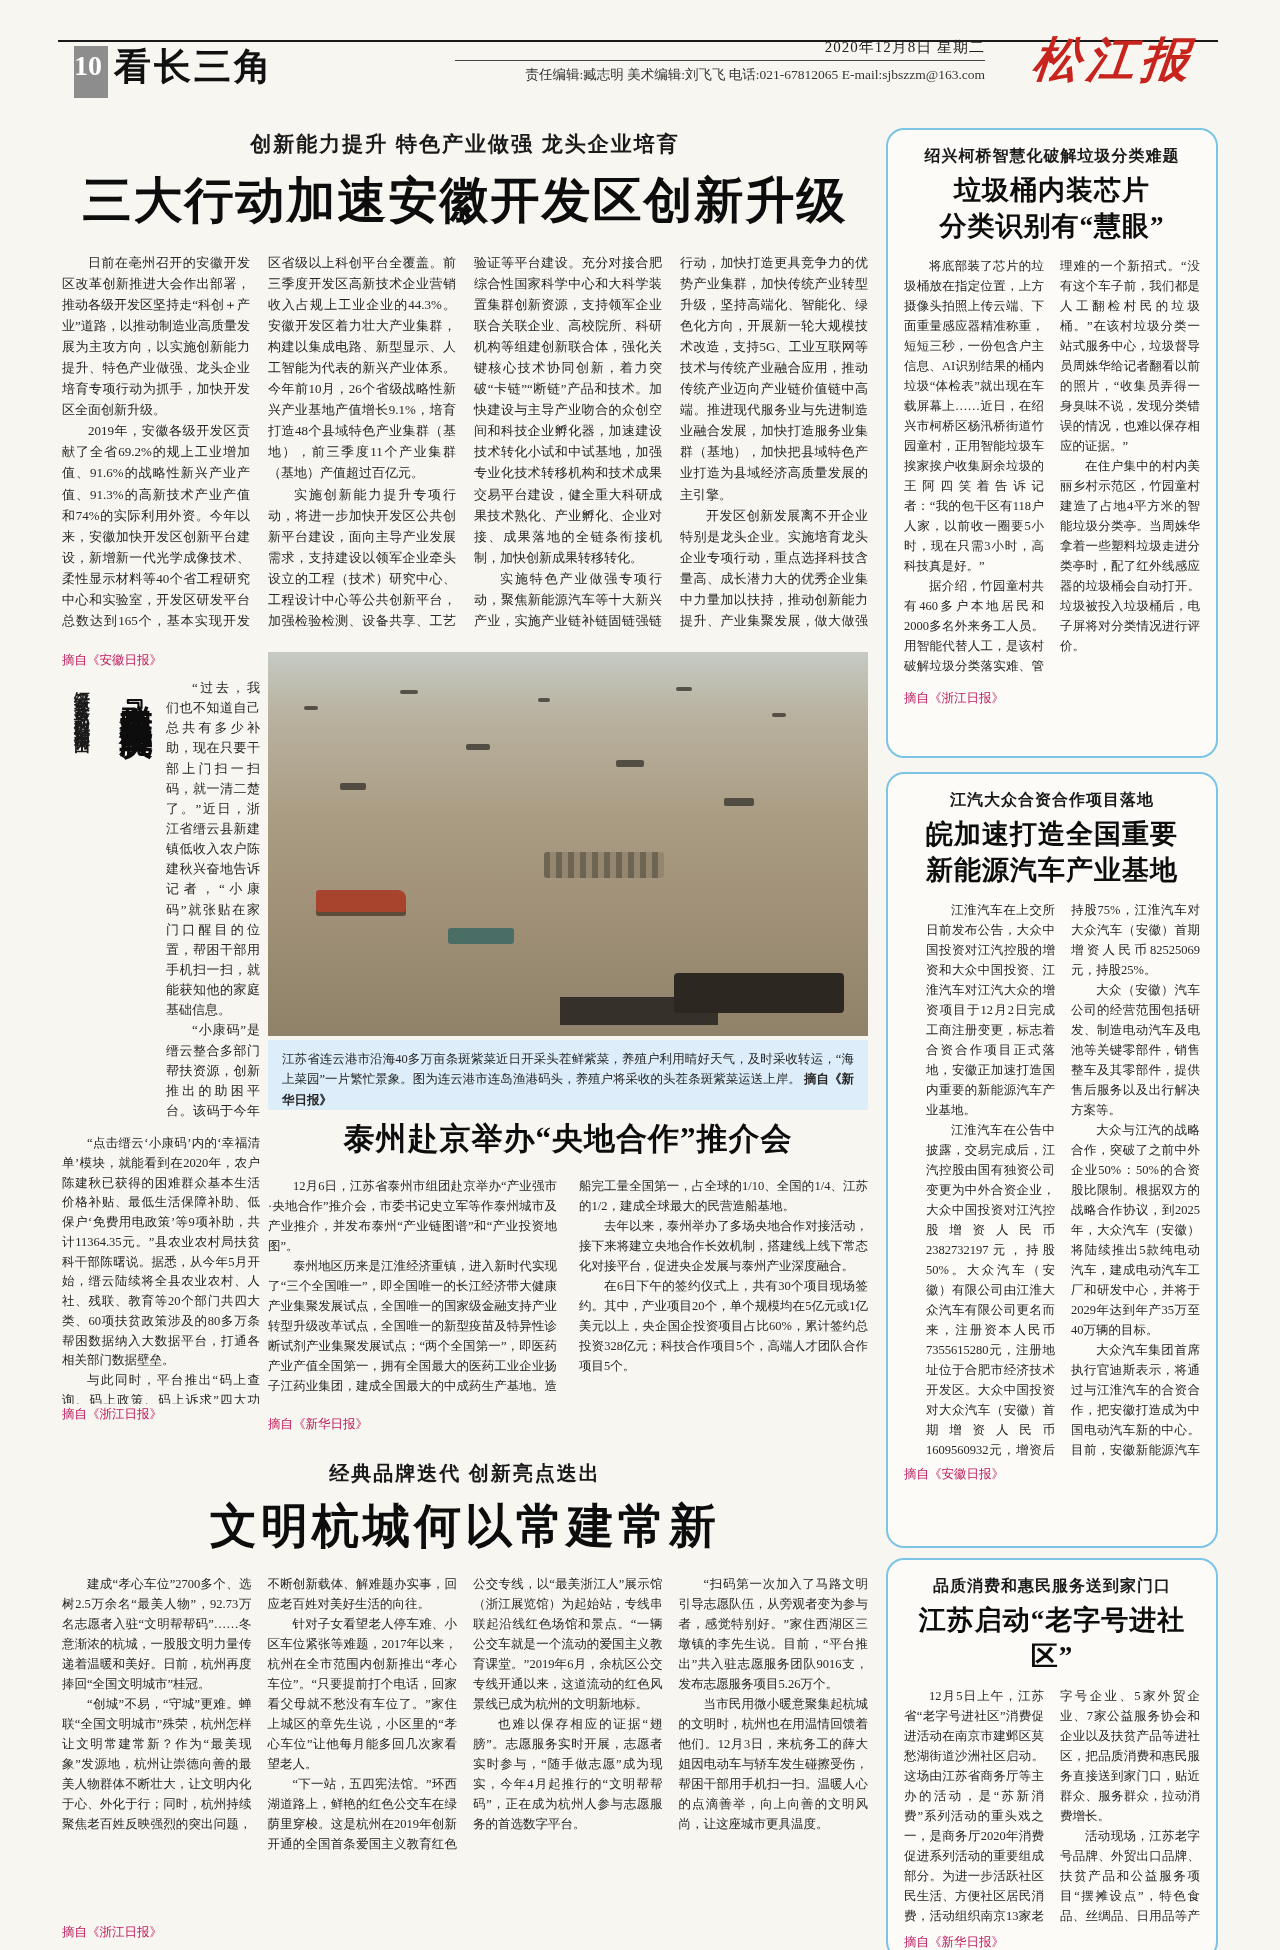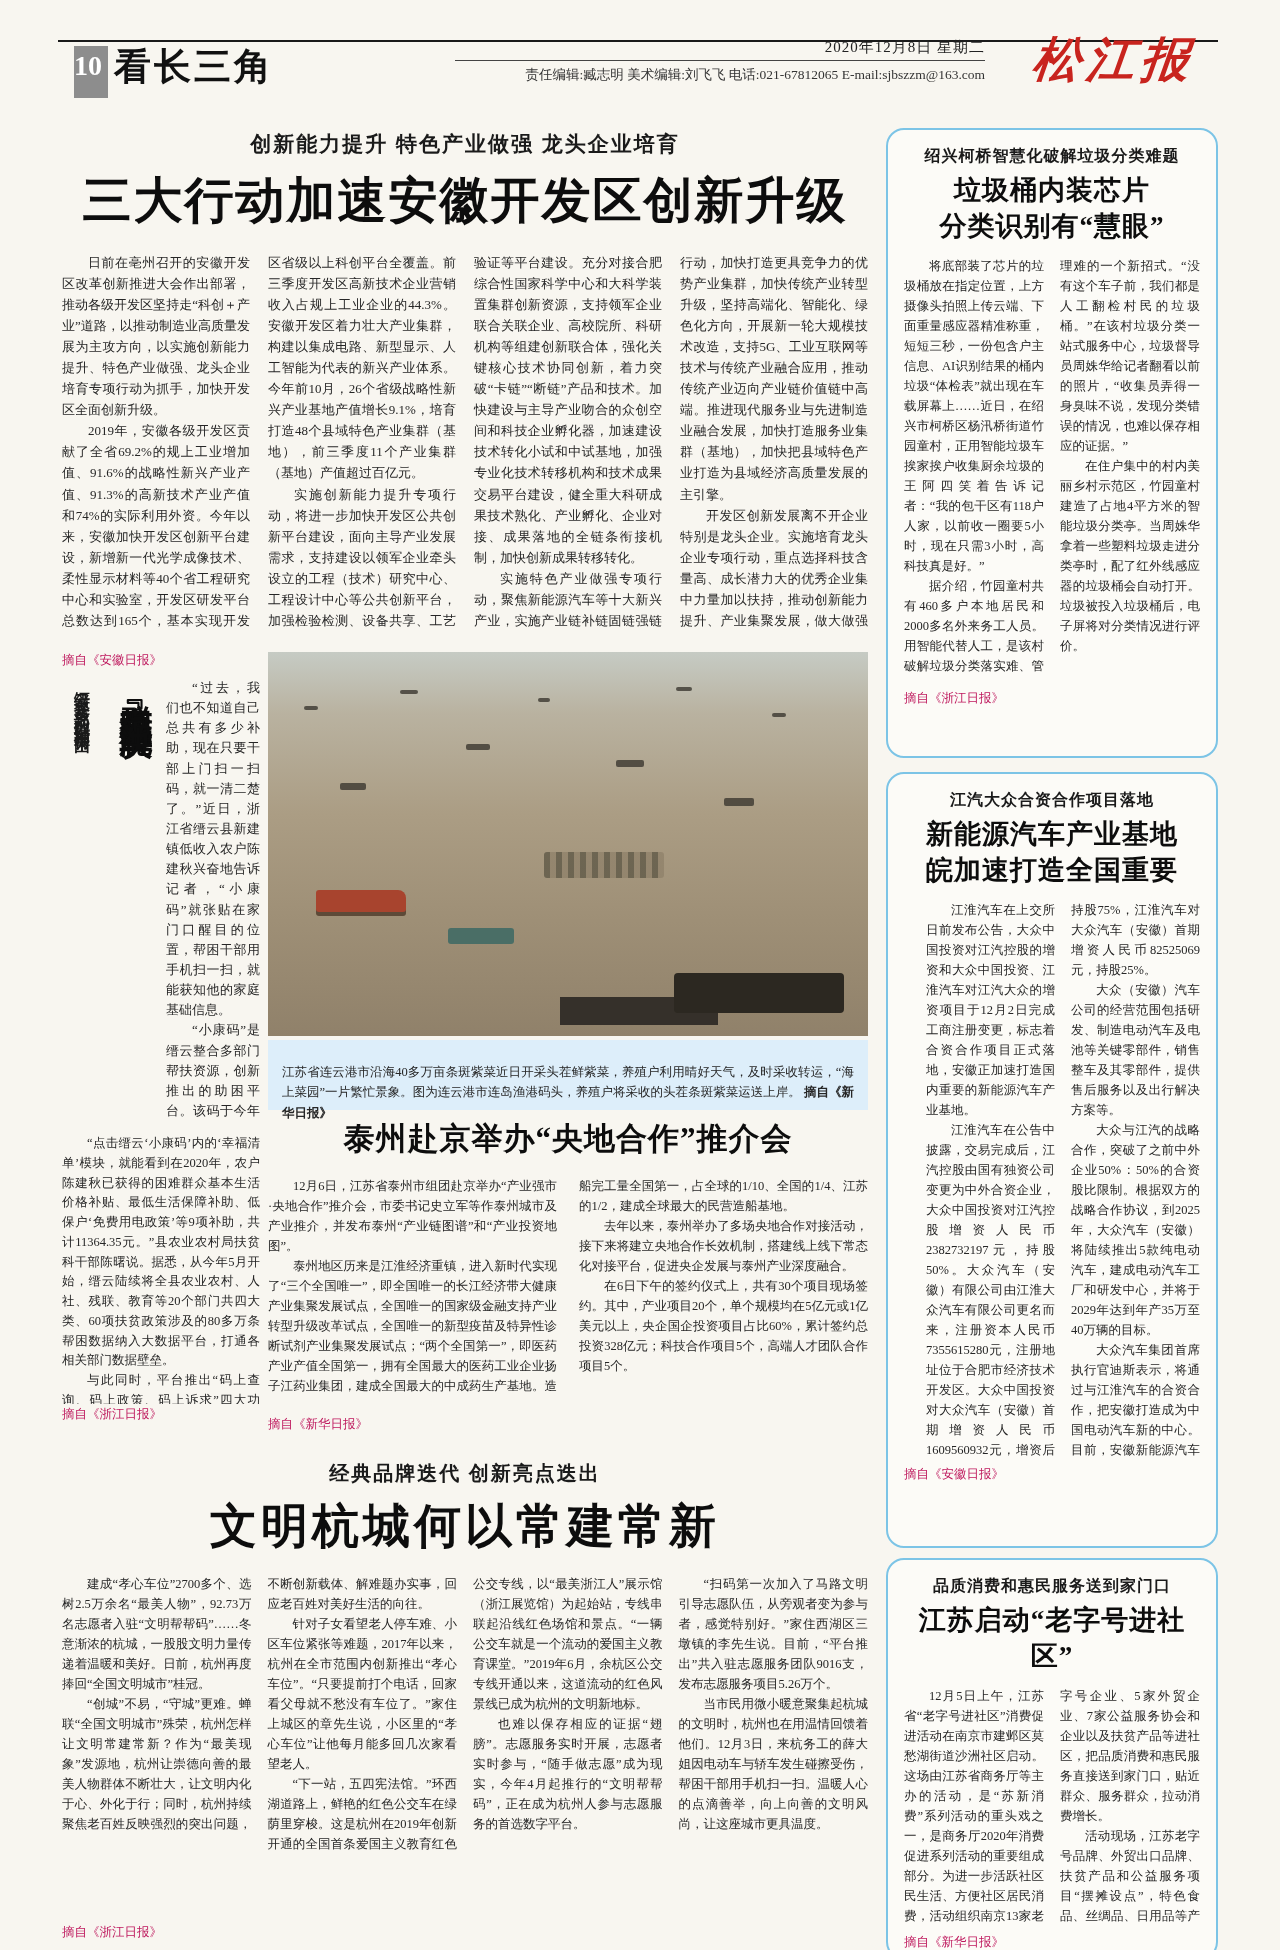--- a/index.html
+++ b/index.html
@@ -66,21 +66,21 @@
   .b5{left:84%;top:16%;width:14px;height:4px;} .b6{left:33%;top:24%;width:24px;height:6px;}
   .b7{left:58%;top:28%;width:28px;height:7px;} .b8{left:12%;top:34%;width:26px;height:7px;}
   .b9{left:76%;top:38%;width:30px;height:8px;}
   .boat-red { position:absolute; left:8%; top:62%; width:90px; height:22px; background:#a8442e; border-radius:3px 8px 3px 3px; box-shadow:0 4px 0 #5d4a38; }
   .boat-teal { position:absolute; left:30%; top:72%; width:66px; height:16px; background:#4a6e66; border-radius:3px; }
   .barge { position:absolute; right:4%; bottom:6%; width:170px; height:40px; background:#2c2821; border-radius:4px;
     box-shadow:-120px 18px 0 -6px #35302a; }
   .net { position:absolute; left:46%; top:52%; width:120px; height:26px; background:repeating-linear-gradient(90deg,#55503f 0 6px,#8d7f68 6px 12px); opacity:.7; border-radius:3px;}
   
   .caption { position:absolute; left:268px; top:1040px; width:600px; height:70px; background:#ddeefa;
-    padding:22px 14px; font-size:12.5px; line-height:1.62; text-align:justify; }
+    padding:9px 14px; font-size:12.5px; line-height:1.62; text-align:justify; }
   .caption .cap-src { font-weight:bold; }
   .caption p { text-indent:2em; display:inline; }
   
   .taizhou { position:absolute; left:268px; top:1118px; width:600px; }
   .tz-head { text-align:center; font-weight:bold; font-size:31px; letter-spacing:1px; color:#0d0d0d; }
   .tz-body { margin-top:16px; column-count:2; column-gap:22px; height:238px; overflow:hidden; font-size:12.5px; line-height:1.6; }
   .tz-src { margin-top:2px; }
   
   .hangzhou { position:absolute; left:62px; top:1460px; width:806px; }
   .hz-kicker { font-size:20px; letter-spacing:2px; }
@@ -175,22 +175,22 @@
       <p>泰州地区历来是江淮经济重镇，进入新时代实现了“三个全国唯一”，即全国唯一的长江经济带大健康产业集聚发展试点，全国唯一的国家级金融支持产业转型升级改革试点，全国唯一的新型疫苗及特异性诊断试剂产业集聚发展试点；“两个全国第一”，即医药产业产值全国第一，拥有全国最大的医药工业企业扬子江药业集团，建成全国最大的中成药生产基地。造船完工量全国第一，占全球的1/10、全国的1/4、江苏的1/2，建成全球最大的民营造船基地。</p>
       <p>去年以来，泰州举办了多场央地合作对接活动，接下来将建立央地合作长效机制，搭建线上线下常态化对接平台，促进央企发展与泰州产业深度融合。</p>
       <p>在6日下午的签约仪式上，共有30个项目现场签约。其中，产业项目20个，单个规模均在5亿元或1亿美元以上，央企国企投资项目占比60%，累计签约总投资328亿元；科技合作项目5个，高端人才团队合作项目5个。</p>
     </div>
     <div class="source tz-src">摘自《新华日报》</div>
   </div>
 
   <div class="box" id="box-vw">
     <div class="kicker box-kicker">江汽大众合资合作项目落地</div>
     <div class="box-head">
+      <div>皖加速打造全国重要</div>
       <div>新能源汽车产业基地</div>
-      <div>皖加速打造全国重要</div>
     </div>
     <div class="box-body body-cols">
       <p>江淮汽车在上交所日前发布公告，大众中国投资对江汽控股的增资和大众中国投资、江淮汽车对江汽大众的增资项目于12月2日完成工商注册变更，标志着合资合作项目正式落地，安徽正加速打造国内重要的新能源汽车产业基地。</p>
       <p>江淮汽车在公告中披露，交易完成后，江汽控股由国有独资公司变更为中外合资企业，大众中国投资对江汽控股增资人民币2382732197元，持股50%。大众汽车（安徽）有限公司由江淮大众汽车有限公司更名而来，注册资本人民币7355615280元，注册地址位于合肥市经济技术开发区。大众中国投资对大众汽车（安徽）首期增资人民币1609560932元，增资后持股75%，江淮汽车对大众汽车（安徽）首期增资人民币82525069元，持股25%。</p>
       <p>大众（安徽）汽车公司的经营范围包括研发、制造电动汽车及电池等关键零部件，销售整车及其零部件，提供售后服务以及出行解决方案等。</p>
       <p>大众与江汽的战略合作，突破了之前中外企业50%：50%的合资股比限制。根据双方的战略合作协议，到2025年，大众汽车（安徽）将陆续推出5款纯电动汽车，建成电动汽车工厂和研发中心，并将于2029年达到年产35万至40万辆的目标。</p>
       <p>大众汽车集团首席执行官迪斯表示，将通过与江淮汽车的合资合作，把安徽打造成为中国电动汽车新的中心。目前，安徽新能源汽车产销规模占全国13%左右，随着一系列合资项目相继落地，安徽将加快成为国内重要的新能源汽车产业基地。</p>
     </div>
     <div class="source">摘自《安徽日报》</div>
   </div>

